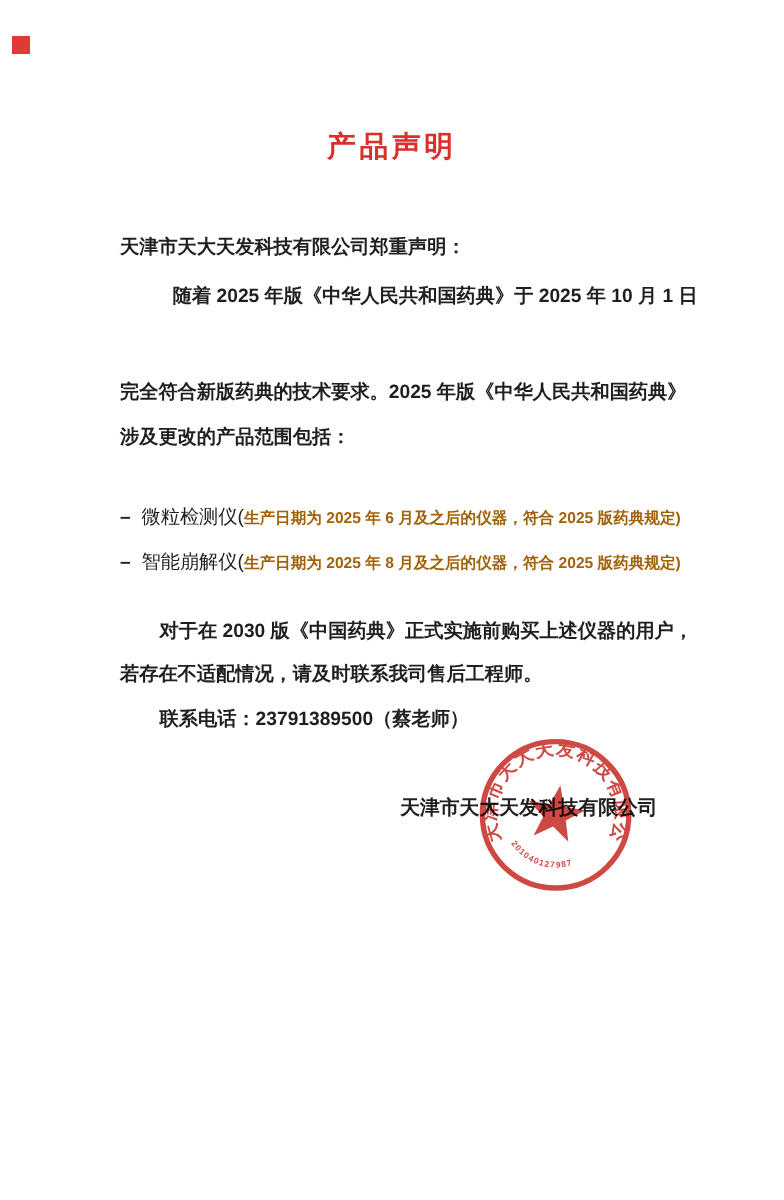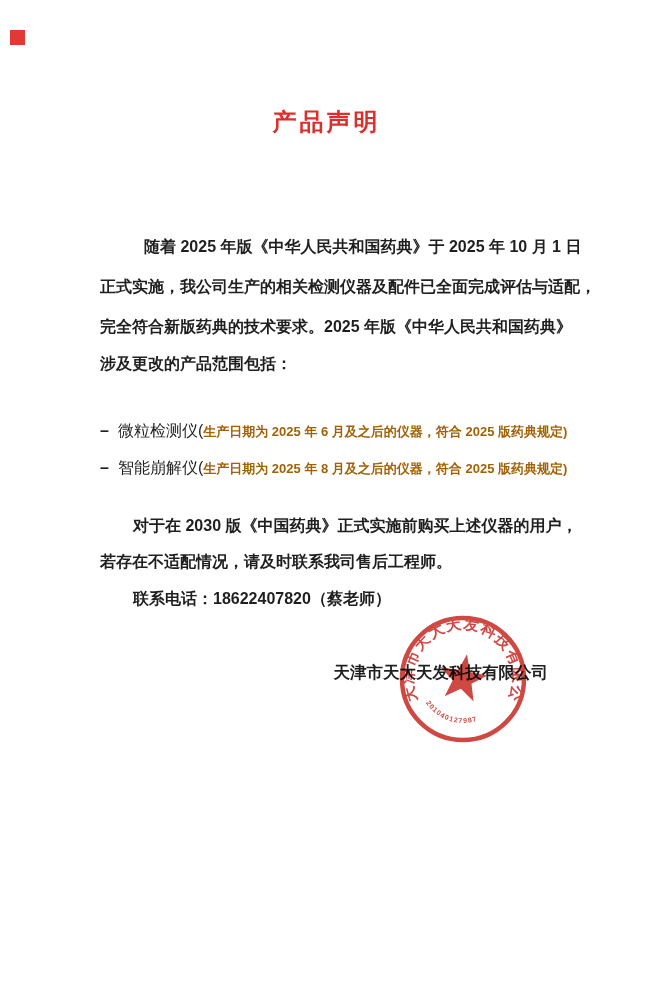--- a/index.html
+++ b/index.html
@@ -72,37 +72,37 @@
 </style>
 </head>
 <body>
 
 <div class="page">
 
   <div class="corner-marker"></div>
 
   <div class="doc-title">产品声明</div>
 
+  <div class="line" style="top:196px">天津市天大天发科技有限公司郑重声明：</div>
 
   <div class="line indent-lg" style="top:237px">随着 2025 年版《中华人民共和国药典》于 2025 年 10 月 1 日</div>
-  <div class="line" style="top:277px">正式实施，我公司生产的相关检测仪器及配件已全面完成评估与适配，</div>
   <div class="line" style="top:317px">完全符合新版药典的技术要求。2025 年版《中华人民共和国药典》</div>
   <div class="line" style="top:354px">涉及更改的产品范围包括：</div>
 
   <div class="line" style="top:421px">
     <span class="bullet">–</span><span class="product-name">微粒检测仪(</span><span class="product-detail">生产日期为 2025 年 6 月及之后的仪器，符合 2025 版药典规定)</span>
   </div>
   <div class="line" style="top:458px">
     <span class="bullet">–</span><span class="product-name">智能崩解仪(</span><span class="product-detail">生产日期为 2025 年 8 月及之后的仪器，符合 2025 版药典规定)</span>
   </div>
 
   <div class="line indent-sm" style="top:516px">对于在 2030 版《中国药典》正式实施前购买上述仪器的用户，</div>
   <div class="line" style="top:552px">若存在不适配情况，请及时联系我司售后工程师。</div>
 
-  <div class="line indent-sm" style="top:589px">联系电话：18622407820（蔡老师）</div>
+  <div class="line indent-sm" style="top:589px">联系电话：23791389500（蔡老师）</div>
 
   <div class="footer-company">天津市天大天发科技有限公司</div>
 
   <svg class="seal" viewBox="0 0 134 134">
     <circle cx="67" cy="67" r="61" fill="none" stroke="#c8302a" stroke-width="4.5"></circle>
     <polygon points="67,42 72.9,58.9 90.8,59.3 76.5,70.1 81.7,87.2 67,77 52.3,87.2 57.5,70.1 43.2,59.3 61.1,58.9" fill="#c8302a" transform="rotate(10 67 65)"></polygon>
     <defs>
       <path id="sealArcTop" d="M 21.7 88.1 A 50 50 0 1 1 112.3 88.1" fill="none"></path>
       <path id="sealArcBottom" d="M 28.9 89 A 44 44 0 0 0 105.1 89" fill="none"></path>
     </defs>

